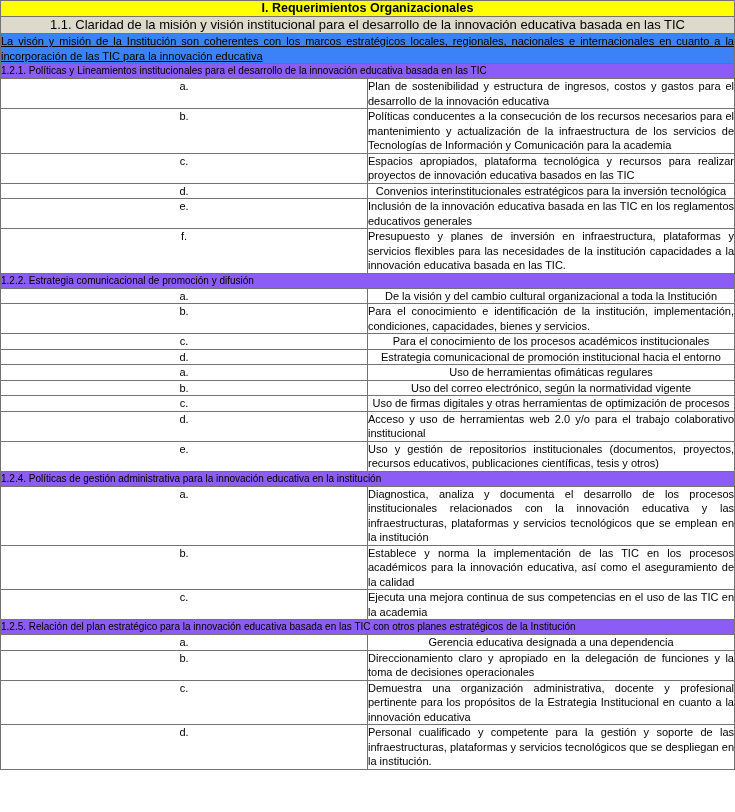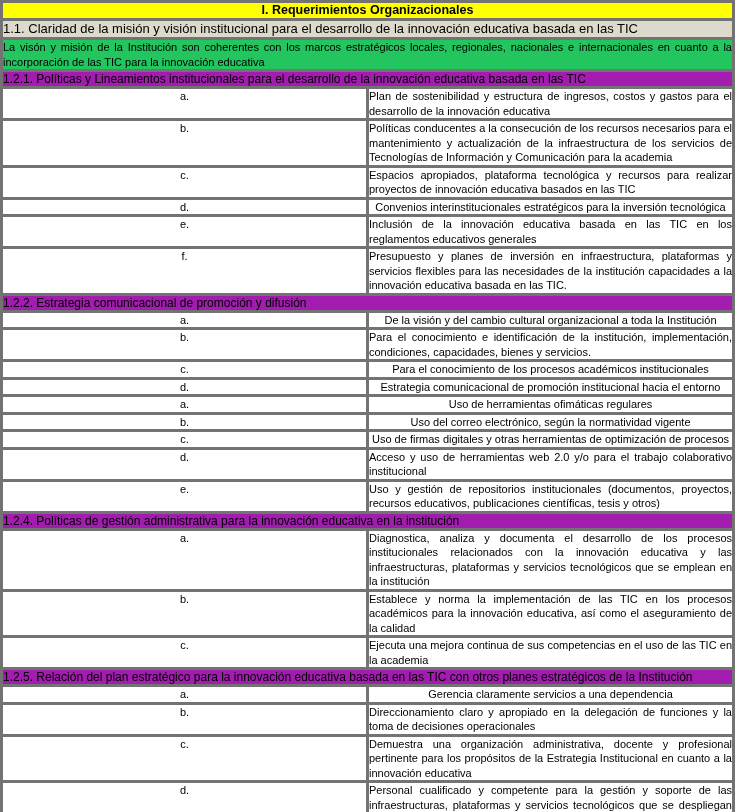--- a/index.html
+++ b/index.html
@@ -20,21 +20,21 @@
     width: 735px;
     border-collapse: collapse;
     table-layout: fixed;
     border: 1px solid #6b6b6b;
     box-sizing: border-box;
   }
 
   #doc-table tr { }
 
   #doc-table td {
-    border: 3px solid #737373;
+    border: 1px solid #737373;
     vertical-align: top;
     padding: 0;
     box-sizing: border-box;
   }
 
   
   .row-title td {
     background: #ffff00;
     text-align: center;
     font-weight: bold;
@@ -43,38 +43,40 @@
     padding: 4px 4px 5px 4px;
     border-bottom: 1px solid #6b6b6b;
   }
 
   
   .row-section td {
     background: #dedacb;
     font-size: 13px;
     line-height: 16px;
     padding: 4px 4px 5px 7px;
+    text-align: center;
   }
 
   
   .row-subsection td {
-    background: #a21caf;
-    font-size: 12px;
+    background: #8b5cf6;
+    font-size: 10px;
     line-height: 14px;
     padding: 4px 5px 5px 7px;
   }
 
   
   .row-para td {
-    background: #22c55e;
+    background: #3b82f6;
     font-size: 11px;
     line-height: 14.5px;
     padding: 3px 6px 4px 6px;
     text-align: justify;
     text-justify: inter-word;
+    text-decoration: underline;
   }
 
   
   .row-item td {
     background: #ffffff;
     font-size: 11px;
     line-height: 14.5px;
   }
   .row-item td.cell-letter {
     width: 25px;
@@ -184,21 +186,21 @@
       </tr>
       <tr class="row-item">
         <td class="cell-letter">c.</td>
         <td class="cell-text">Ejecuta una mejora continua de sus competencias en el uso de las TIC en la academia</td>
       </tr>
       <tr class="row-subsection">
         <td colspan="2">1.2.5. Relación del plan estratégico para la innovación educativa basada en las TIC con otros planes estratégicos de la Institución</td>
       </tr>
       <tr class="row-item">
         <td class="cell-letter">a.</td>
-        <td class="cell-text single">Gerencia claramente servicios a una dependencia</td>
+        <td class="cell-text single">Gerencia educativa designada a una dependencia</td>
       </tr>
       <tr class="row-item">
         <td class="cell-letter">b.</td>
         <td class="cell-text">Direccionamiento claro y apropiado en la delegación de funciones y la toma de decisiones operacionales</td>
       </tr>
       <tr class="row-item">
         <td class="cell-letter">c.</td>
         <td class="cell-text">Demuestra una organización administrativa, docente y profesional pertinente para los propósitos de la Estrategia Institucional en cuanto a la innovación educativa</td>
       </tr>
       <tr class="row-item">

